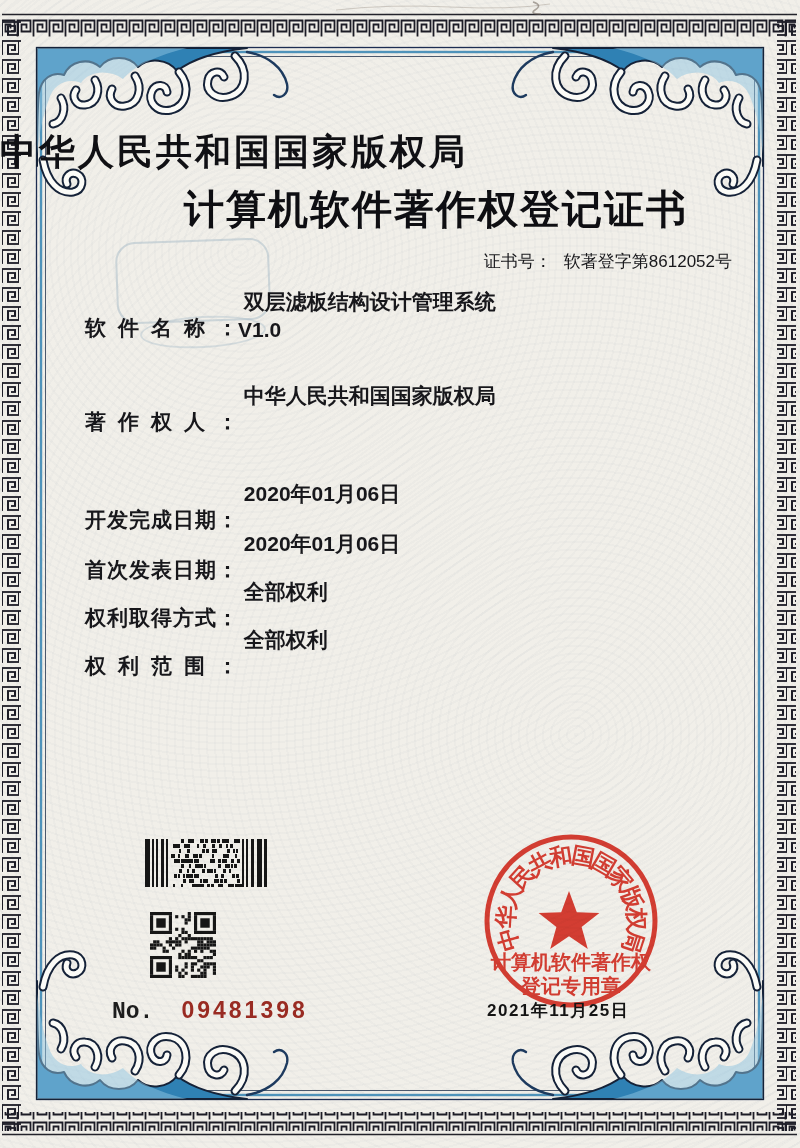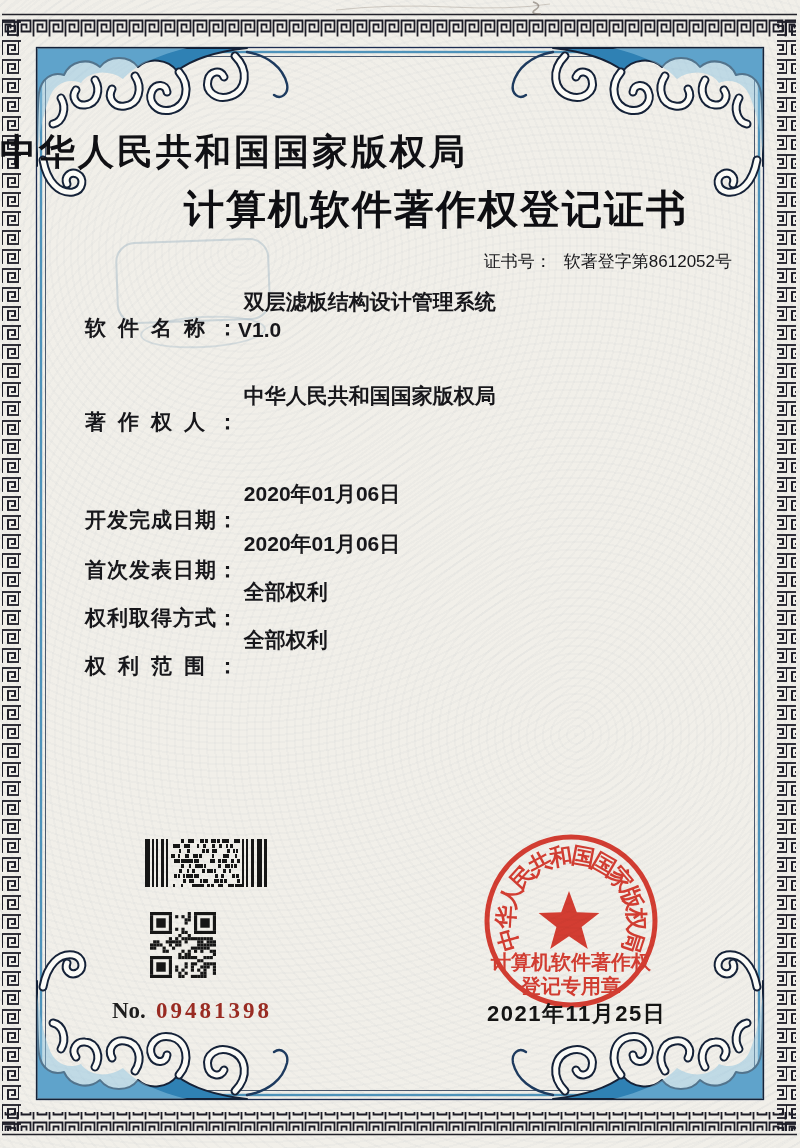--- a/index.html
+++ b/index.html
@@ -27,28 +27,28 @@
   .cert-no .lbl{margin-right:12px;}
   .row{position:absolute;left:85px;font-size:21px;font-weight:700;white-space:nowrap;}
   .flabel{display:inline-block;width:153px;text-align:justify;text-align-last:justify;vertical-align:top;margin-top:26px;}
   .fvalue{display:inline-block;vertical-align:top;}
   .line2{position:absolute;left:153px;top:30px;}
   .statement{left:85px;top:726px;width:655px;font-size:21px;font-weight:600;line-height:49px;
     text-indent:2em;letter-spacing:.5px;text-align:justify;color:#1b1b1f;}
   
   #barcode-svg rect,#qr-svg rect{fill:#161616;}
   .serial{left:112px;top:997px;font-size:23px;white-space:nowrap;}
-  .serial .pre{font-family:Liberation Serif, serif;font-weight:700;color:#1d1d1d;margin-right:10px;}
-  .serial .num{font-family:Liberation Serif, serif;font-weight:600;color:#992b22;letter-spacing:3px;}
+  .serial .pre{font-family:Liberation Mono, monospace;font-weight:700;color:#1d1d1d;margin-right:28px;}
+  .serial .num{font-family:Liberation Sans, sans-serif;font-weight:600;color:#992b22;letter-spacing:3px;}
   
   #seal-svg{position:absolute;left:482px;top:832px;mix-blend-mode:multiply;opacity:.95;}
   .ring-ch{font-size:23px;font-weight:700;font-family:"Liberation Serif",serif;
     text-anchor:middle;dominant-baseline:central;}
   .seal-line{font-size:20px;font-weight:700;font-family:"Liberation Serif",serif;text-anchor:middle;}
-  .issue-date{left:487px;top:999px;font-size:22px;font-weight:700;letter-spacing:1.5px;color:#141414;}
+  .issue-date{left:487px;top:999px;font-size:17px;font-weight:700;letter-spacing:1.5px;color:#141414;}
   
   .ghost1{left:116px;top:240px;width:150px;height:78px;border:2px solid rgba(168,188,200,.5);
     border-radius:20px;transform:rotate(-2deg);}
   .ghost2{left:140px;top:316px;width:122px;height:28px;border:2px solid rgba(168,188,200,.4);
     border-radius:50%;transform:rotate(-3deg);}
   #handwriting-svg{position:absolute;left:300px;top:0;}
 </style>
 </head>
 <body>
 

